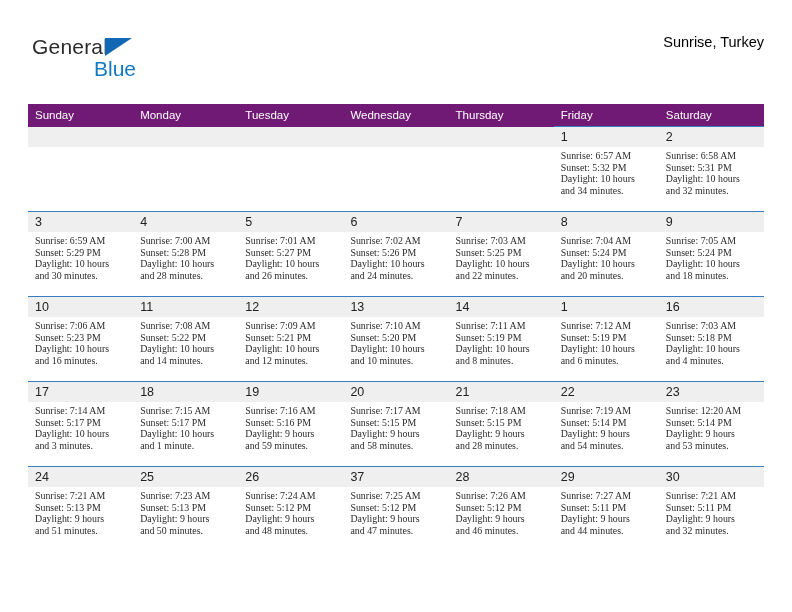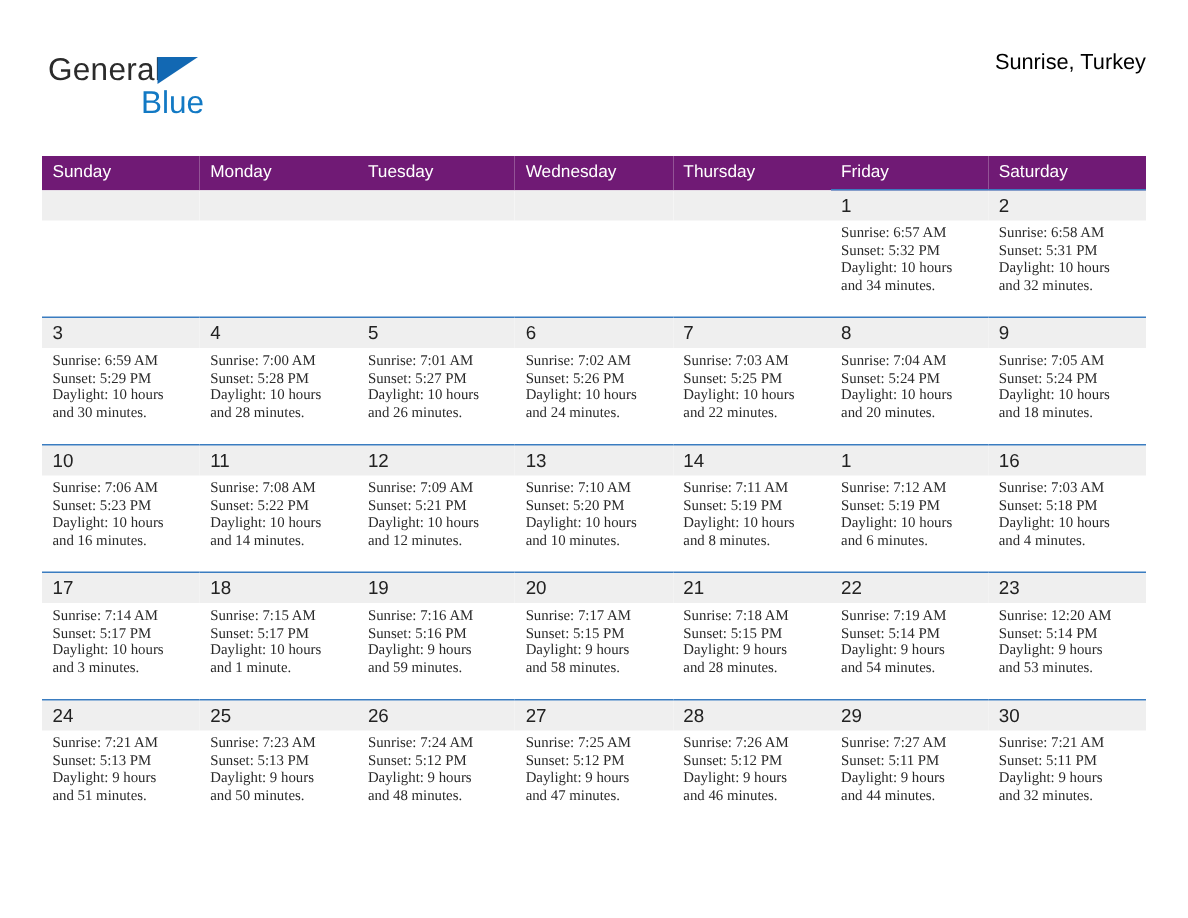--- a/index.html
+++ b/index.html
@@ -419,21 +419,21 @@
           <td>
             <div class="daynum">26</div>
             <div class="details">
               <div>Sunrise: 7:24 AM</div>
               <div>Sunset: 5:12 PM</div>
               <div>Daylight: 9 hours</div>
               <div>and 48 minutes.</div>
             </div>
           </td>
           <td>
-            <div class="daynum">27</div>
+            <div class="daynum">37</div>
             <div class="details">
               <div>Sunrise: 7:25 AM</div>
               <div>Sunset: 5:12 PM</div>
               <div>Daylight: 9 hours</div>
               <div>and 47 minutes.</div>
             </div>
           </td>
           <td>
             <div class="daynum">28</div>
             <div class="details">

